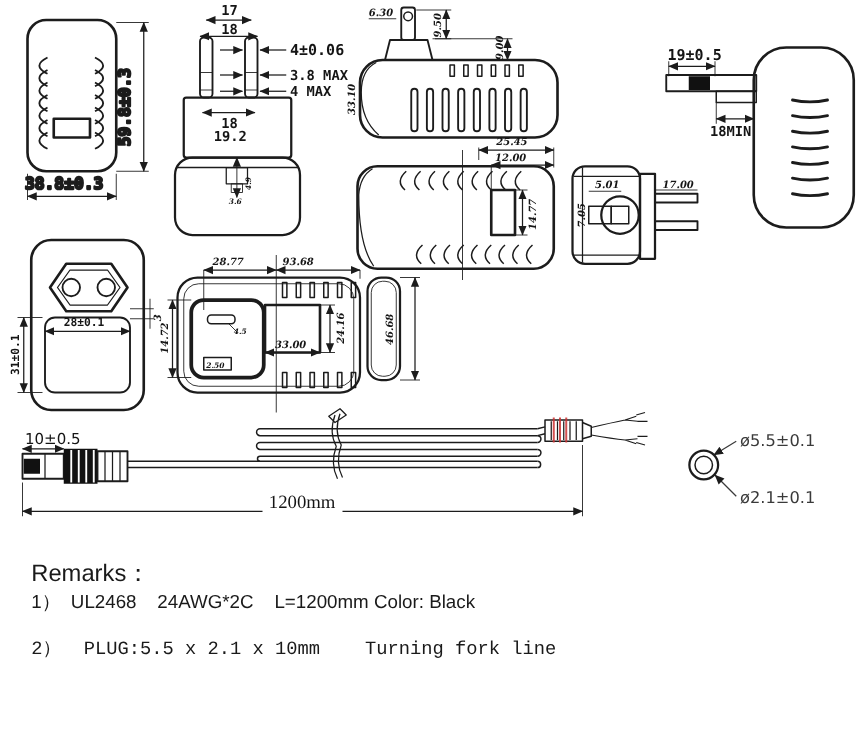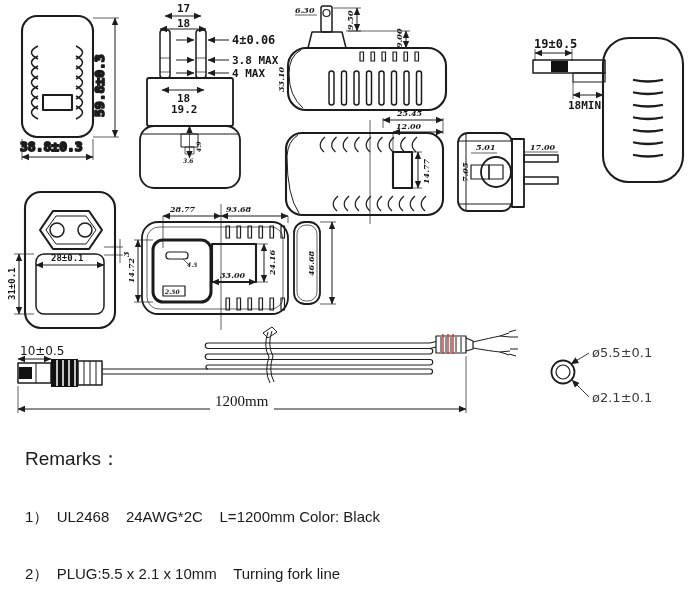--- a/index.html
+++ b/index.html
@@ -24,22 +24,22 @@
   .tm{font:bold 11px "DejaVu Sans Mono",monospace;}
   .tm12{font:bold 12px "DejaVu Sans Mono",monospace;}
   .tm13{font:bold 13px "DejaVu Sans Mono",monospace;}
   .tm9{font:bold 9px "DejaVu Sans Mono",monospace;}
   .ts{font:12px "DejaVu Sans",sans-serif;}
   .tser{font:15px "Liberation Serif",serif;}
   .tdia{font:13px "DejaVu Sans",sans-serif;fill:#3a3a3a;}
   .remarks{position:absolute;left:25px;top:446px;color:#1a1a1a;}
   .remarks-heading{font-size:19px;white-space:pre;}
   .remark-line{font-size:15px;white-space:pre;margin-top:0;}
-  #r1{margin-top:36px;}
-  #r2{margin-top:38px;}
+  #r1{}
+  #r2{margin-top:18px;font-family:Liberation Mono, monospace;}
 </style>
 </head>
 <body>
 
 <div class="stage">
 <svg width="688" height="440" viewBox="0 0 688 440">
   <defs>
     <marker id="arw" markerWidth="9" markerHeight="9" refX="7.4" refY="4" orient="auto-start-reverse" markerUnits="userSpaceOnUse">
       <path d="M0,0.7 L7.8,4 L0,7.3 Z" fill="#1c1c1c"></path>
     </marker>

